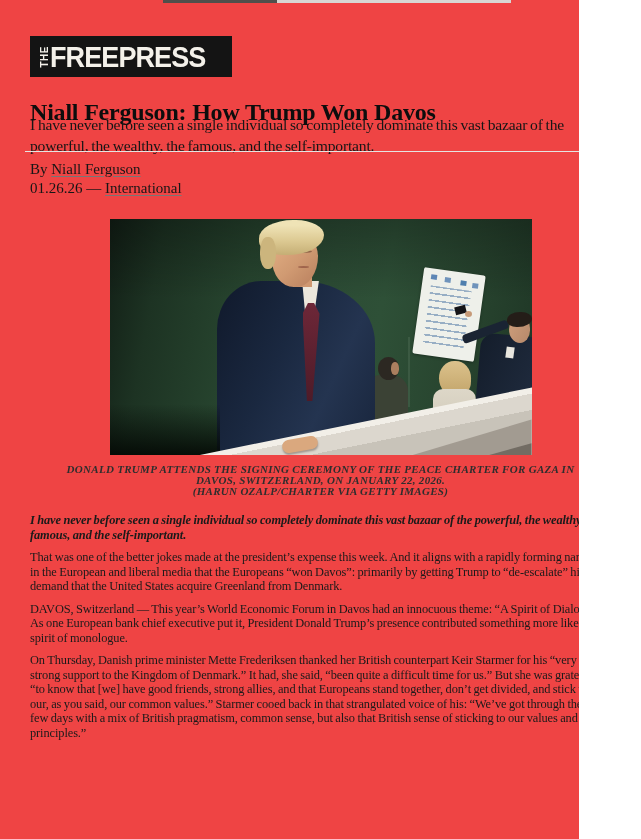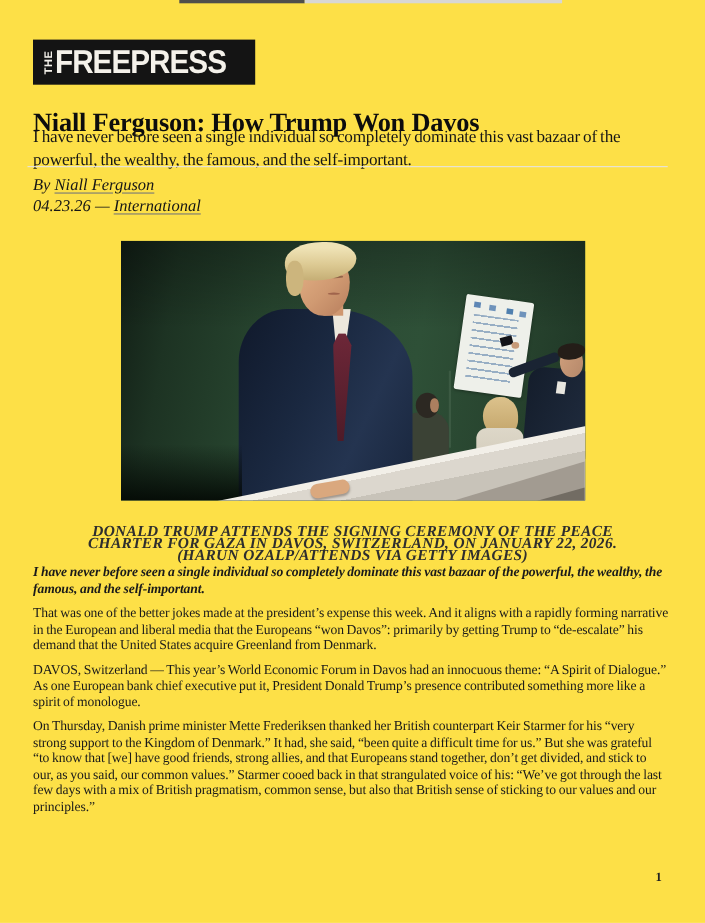--- a/index.html
+++ b/index.html
@@ -1,16 +1,16 @@
 <!DOCTYPE html>
 <html><head>
 <meta charset="utf-8">
 <style>
   html,body{margin:0;padding:0;background:#ffffff;}
-  .page{position:relative;width:641px;height:839px;background:#fde047;overflow:hidden;
+  .page{position:relative;width:579px;height:839px;background:#ef4444;overflow:hidden;
         font-family:"Liberation Serif","DejaVu Serif",serif;color:#1c1c1c;}
 
   
   .strip{position:absolute;top:0;height:3px;}
   .strip.dark{left:163px;width:114px;background:#504f4b;}
   .strip.light{left:277px;width:234px;background:#d8d7d3;}
 
   
   .masthead{position:absolute;left:30px;top:36px;height:41px;display:flex;align-items:center;
             background:#141414;padding:0 9px 0 7px;}
@@ -18,27 +18,27 @@
             font-weight:bold;font-size:10px;letter-spacing:0.5px;color:#f4f1ea;line-height:1;margin-left:3px;}
   .logo-main{font-family:"Liberation Sans",sans-serif;font-weight:800;font-size:30px;line-height:1;
              letter-spacing:-1px;color:#f4f1ea;transform:scaleX(.9);transform-origin:left center;}
 
   
   .headline{position:absolute;left:30px;top:82px;width:590px;font-size:24px;font-weight:bold;
             color:#0d0d0d;letter-spacing:-0.2px;line-height:28px;}
   .subtitle{position:absolute;left:30px;top:114px;width:585px;font-size:15.6px;line-height:21px;
             letter-spacing:-0.2px;word-spacing:-0.8px;color:#161616;}
   .rule{position:absolute;left:25px;top:151px;width:582px;height:1px;background:#e6e4e1;}
-  .byline{position:absolute;left:30px;top:160px;font-size:15px;line-height:19px;color:#161616;font-style:italic;}
+  .byline{position:absolute;left:30px;top:160px;font-size:15px;line-height:19px;color:#161616;}
   .byline a{color:#161616;text-decoration:underline;text-decoration-color:#777;text-underline-offset:2px;cursor:pointer;}
 
   
   figure{position:absolute;left:0;top:219px;width:641px;margin:0;text-align:center;}
   .photo{position:relative;width:422px;height:236px;margin:0 auto;overflow:hidden;background:#2a4a33;}
-  figcaption{margin:23px auto 0;max-width:520px;font-size:14px;line-height:11px;font-style:italic;
+  figcaption{margin:9px auto 0;max-width:520px;font-size:11px;line-height:11px;font-style:italic;
              font-weight:bold;letter-spacing:0.3px;color:#2e2e2e;}
   figcaption span{display:block;}
 
   
   .ph{position:absolute;}
   .wall{inset:0;background:
         linear-gradient(to bottom,rgba(0,0,0,.28),rgba(0,0,0,0) 34%),
         linear-gradient(100deg,#121f16 0%,#1d3323 12%,#27452f 32%,#2c4c35 50%,#2e5037 62%,#27432e 82%,#1e3525 100%);}
   .wall-dark-bl{left:0;top:185px;width:110px;height:51px;background:linear-gradient(to top,rgba(3,8,4,.9),rgba(3,8,4,0));}
   .wall-line{left:298px;top:118px;width:2px;height:70px;background:rgba(210,230,210,.10);}
@@ -117,21 +117,21 @@
     <span class="logo-main">FREEPRESS</span>
   </div>
 
   <h1 class="headline">Niall Ferguson: How Trump Won Davos</h1>
   <div class="subtitle">I have never before seen a single individual so completely dominate this vast bazaar of the powerful, the wealthy, the famous, and the self-important.</div>
   <div class="rule"></div>
 
   <div class="byline">
     <div><span>By</span>
       <a>Niall Ferguson</a></div>
-    <div><span>04.23.26 —</span>
+    <div><span>01.26.26 —</span>
       <a>International</a></div>
   </div>
 
   <figure>
     <div class="photo">
       <div class="ph wall"></div>
       <div class="ph wall-line"></div>
       <div class="ph sign">
         <div class="sign-logos"></div>
         <div class="sign-lines"></div>
@@ -156,21 +156,21 @@
       <div class="ph t-hair"></div>
       <div class="ph t-hair-side"></div>
       <div class="ph wall-dark-bl"></div>
       <div class="ph rail"></div>
       <div class="ph rail-shadow1"></div>
       <div class="ph rail-shadow2"></div>
       <div class="ph t-hand"></div>
     </div>
     <figcaption>
       <span>DONALD TRUMP ATTENDS THE SIGNING CEREMONY OF THE PEACE CHARTER FOR GAZA IN DAVOS, SWITZERLAND, ON JANUARY 22, 2026.</span>
-      <span>(HARUN OZALP/ATTENDS VIA GETTY IMAGES)</span>
+      <span>(HARUN OZALP/CHARTER VIA GETTY IMAGES)</span>
     </figcaption>
   </figure>
 
   <div class="body-text">
     <p class="lede">I have never before seen a single individual so completely dominate this vast bazaar of the powerful, the wealthy, the famous, and the self-important.</p>
     <p>That was one of the better jokes made at the president’s expense this week. And it aligns with a rapidly forming narrative in the European and liberal media that the Europeans “won Davos”: primarily by getting Trump to “de-escalate” his demand that the United States acquire Greenland from Denmark.</p>
     <p>DAVOS, Switzerland — This year’s World Economic Forum in Davos had an innocuous theme: “A Spirit of Dialogue.” As one European bank chief executive put it, President Donald Trump’s presence contributed something more like a spirit of monologue.</p>
     <p>On Thursday, Danish prime minister Mette Frederiksen thanked her British counterpart Keir Starmer for his “very strong support to the Kingdom of Denmark.” It had, she said, “been quite a difficult time for us.” But she was grateful “to know that [we] have good friends, strong allies, and that Europeans stand together, don’t get divided, and stick to our, as you said, our common values.” Starmer cooed back in that strangulated voice of his: “We’ve got through the last few days with a mix of British pragmatism, common sense, but also that British sense of sticking to our values and our principles.”</p>
   </div>
 

